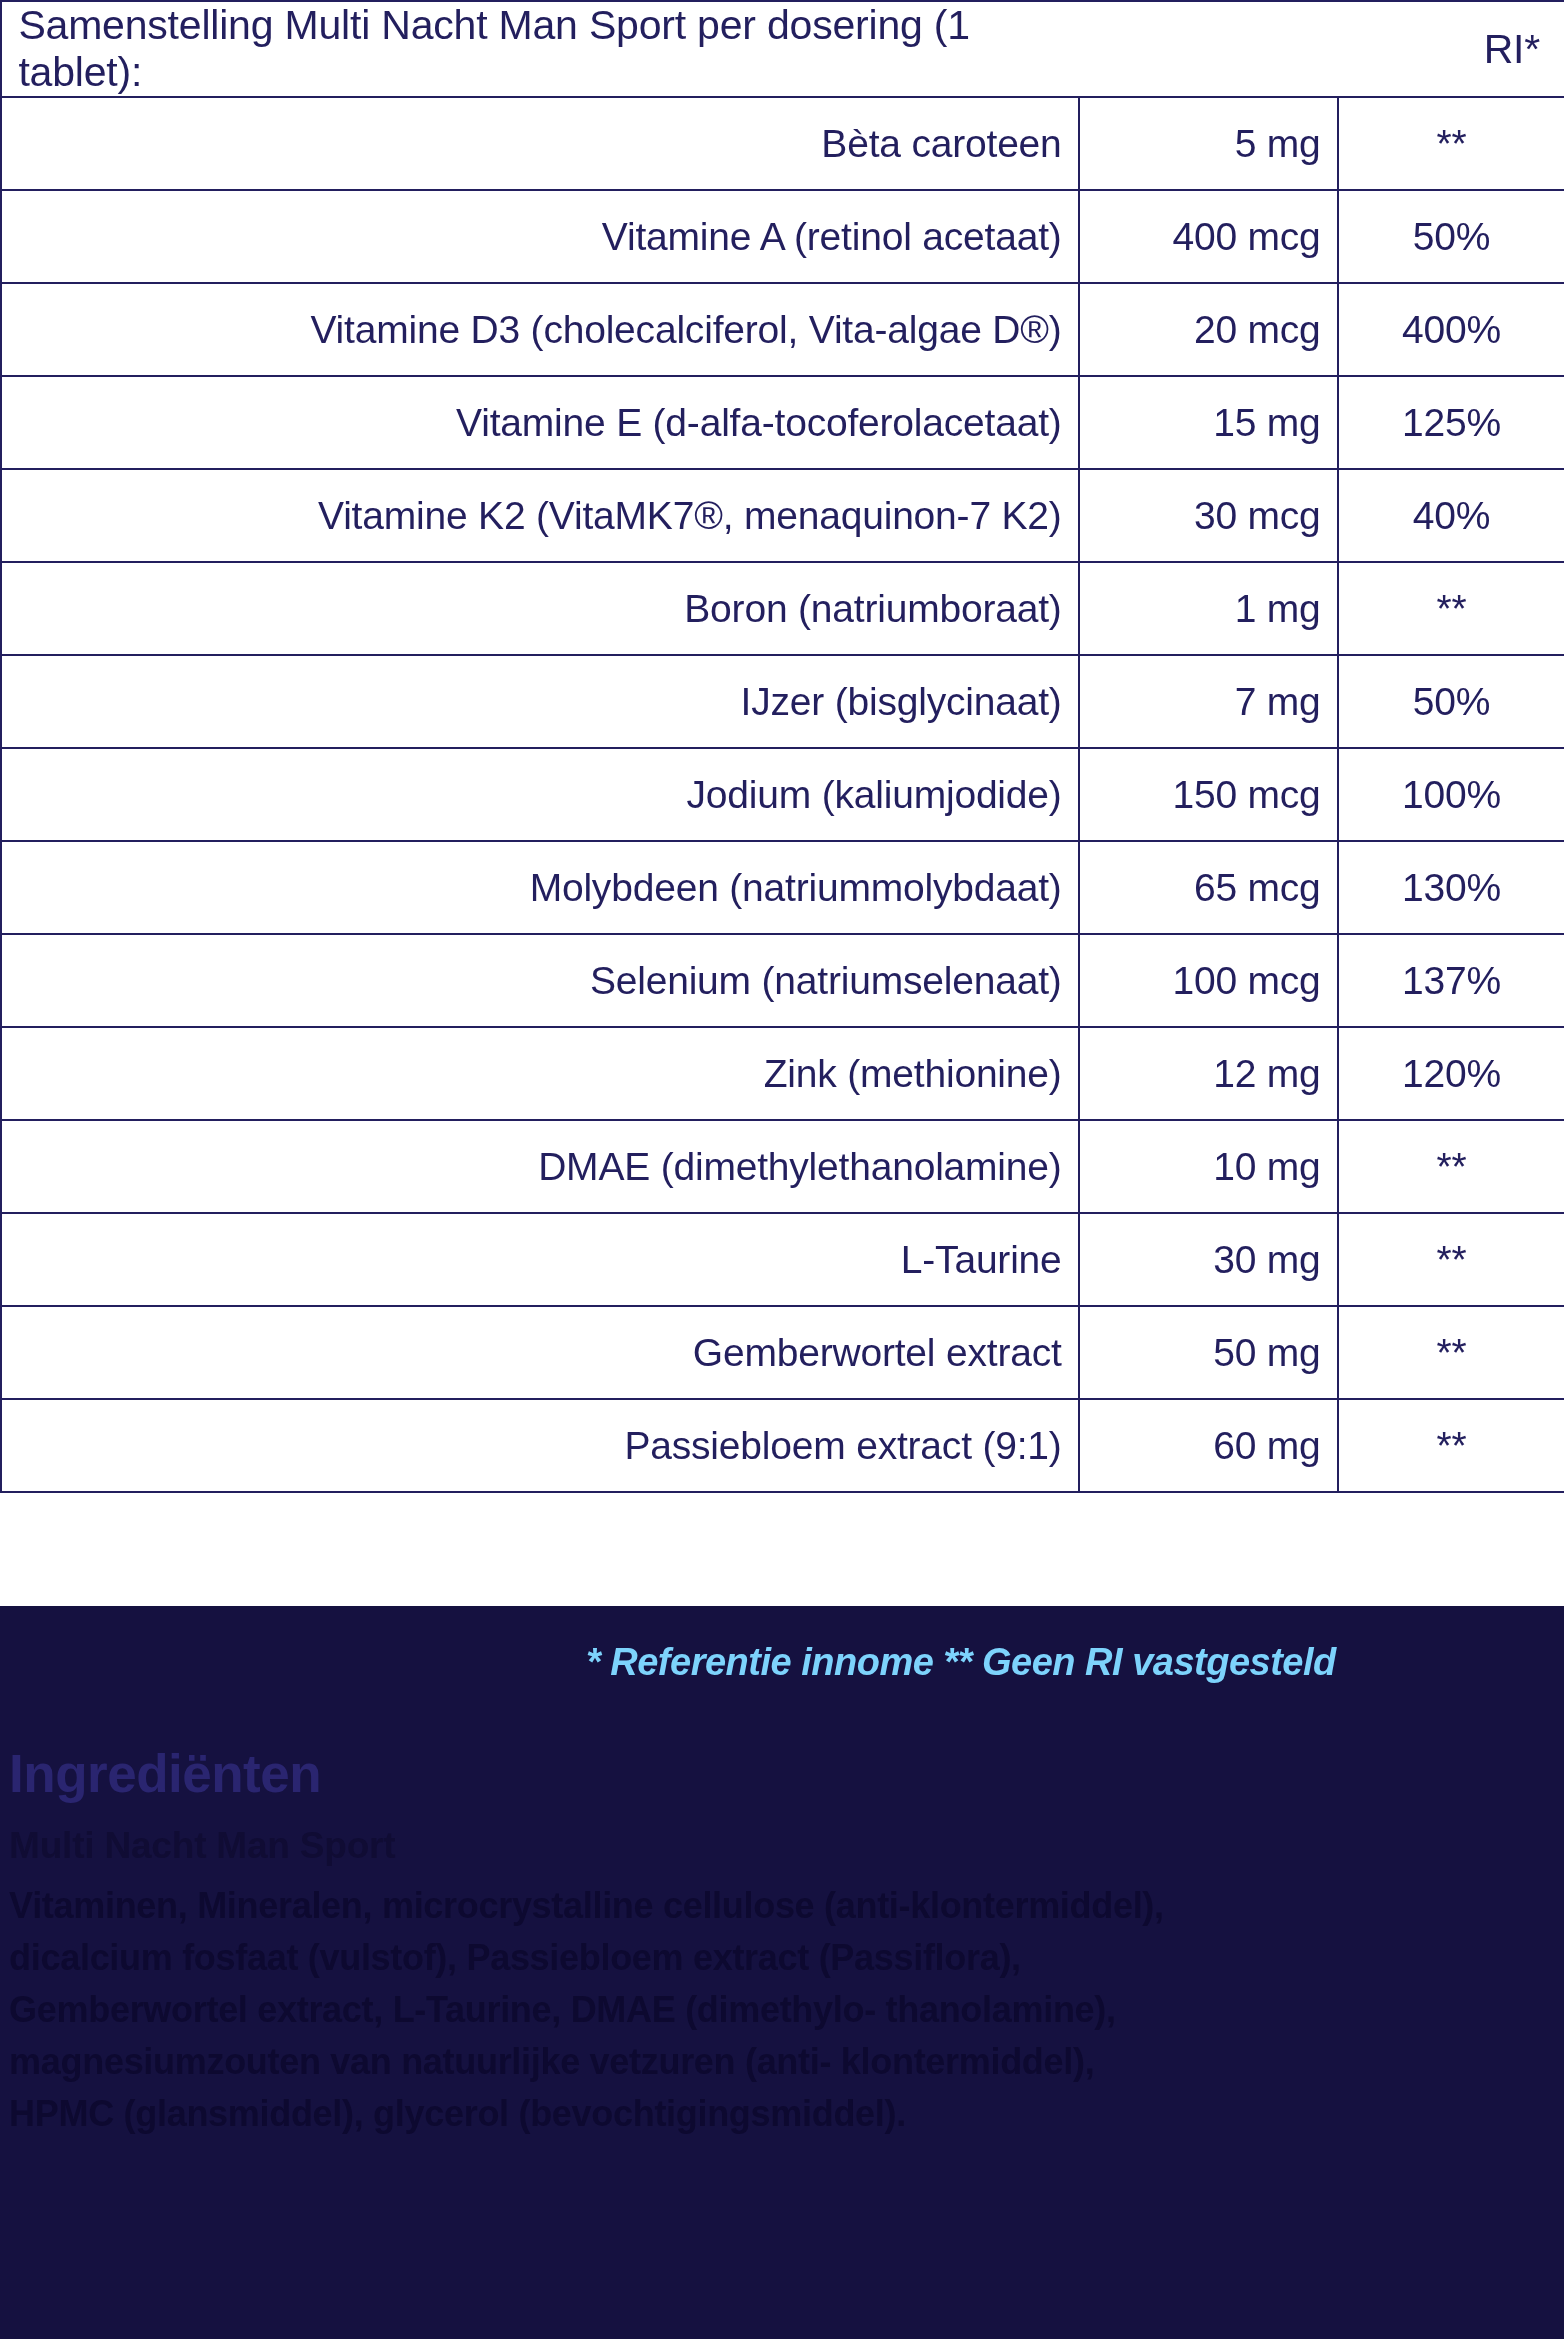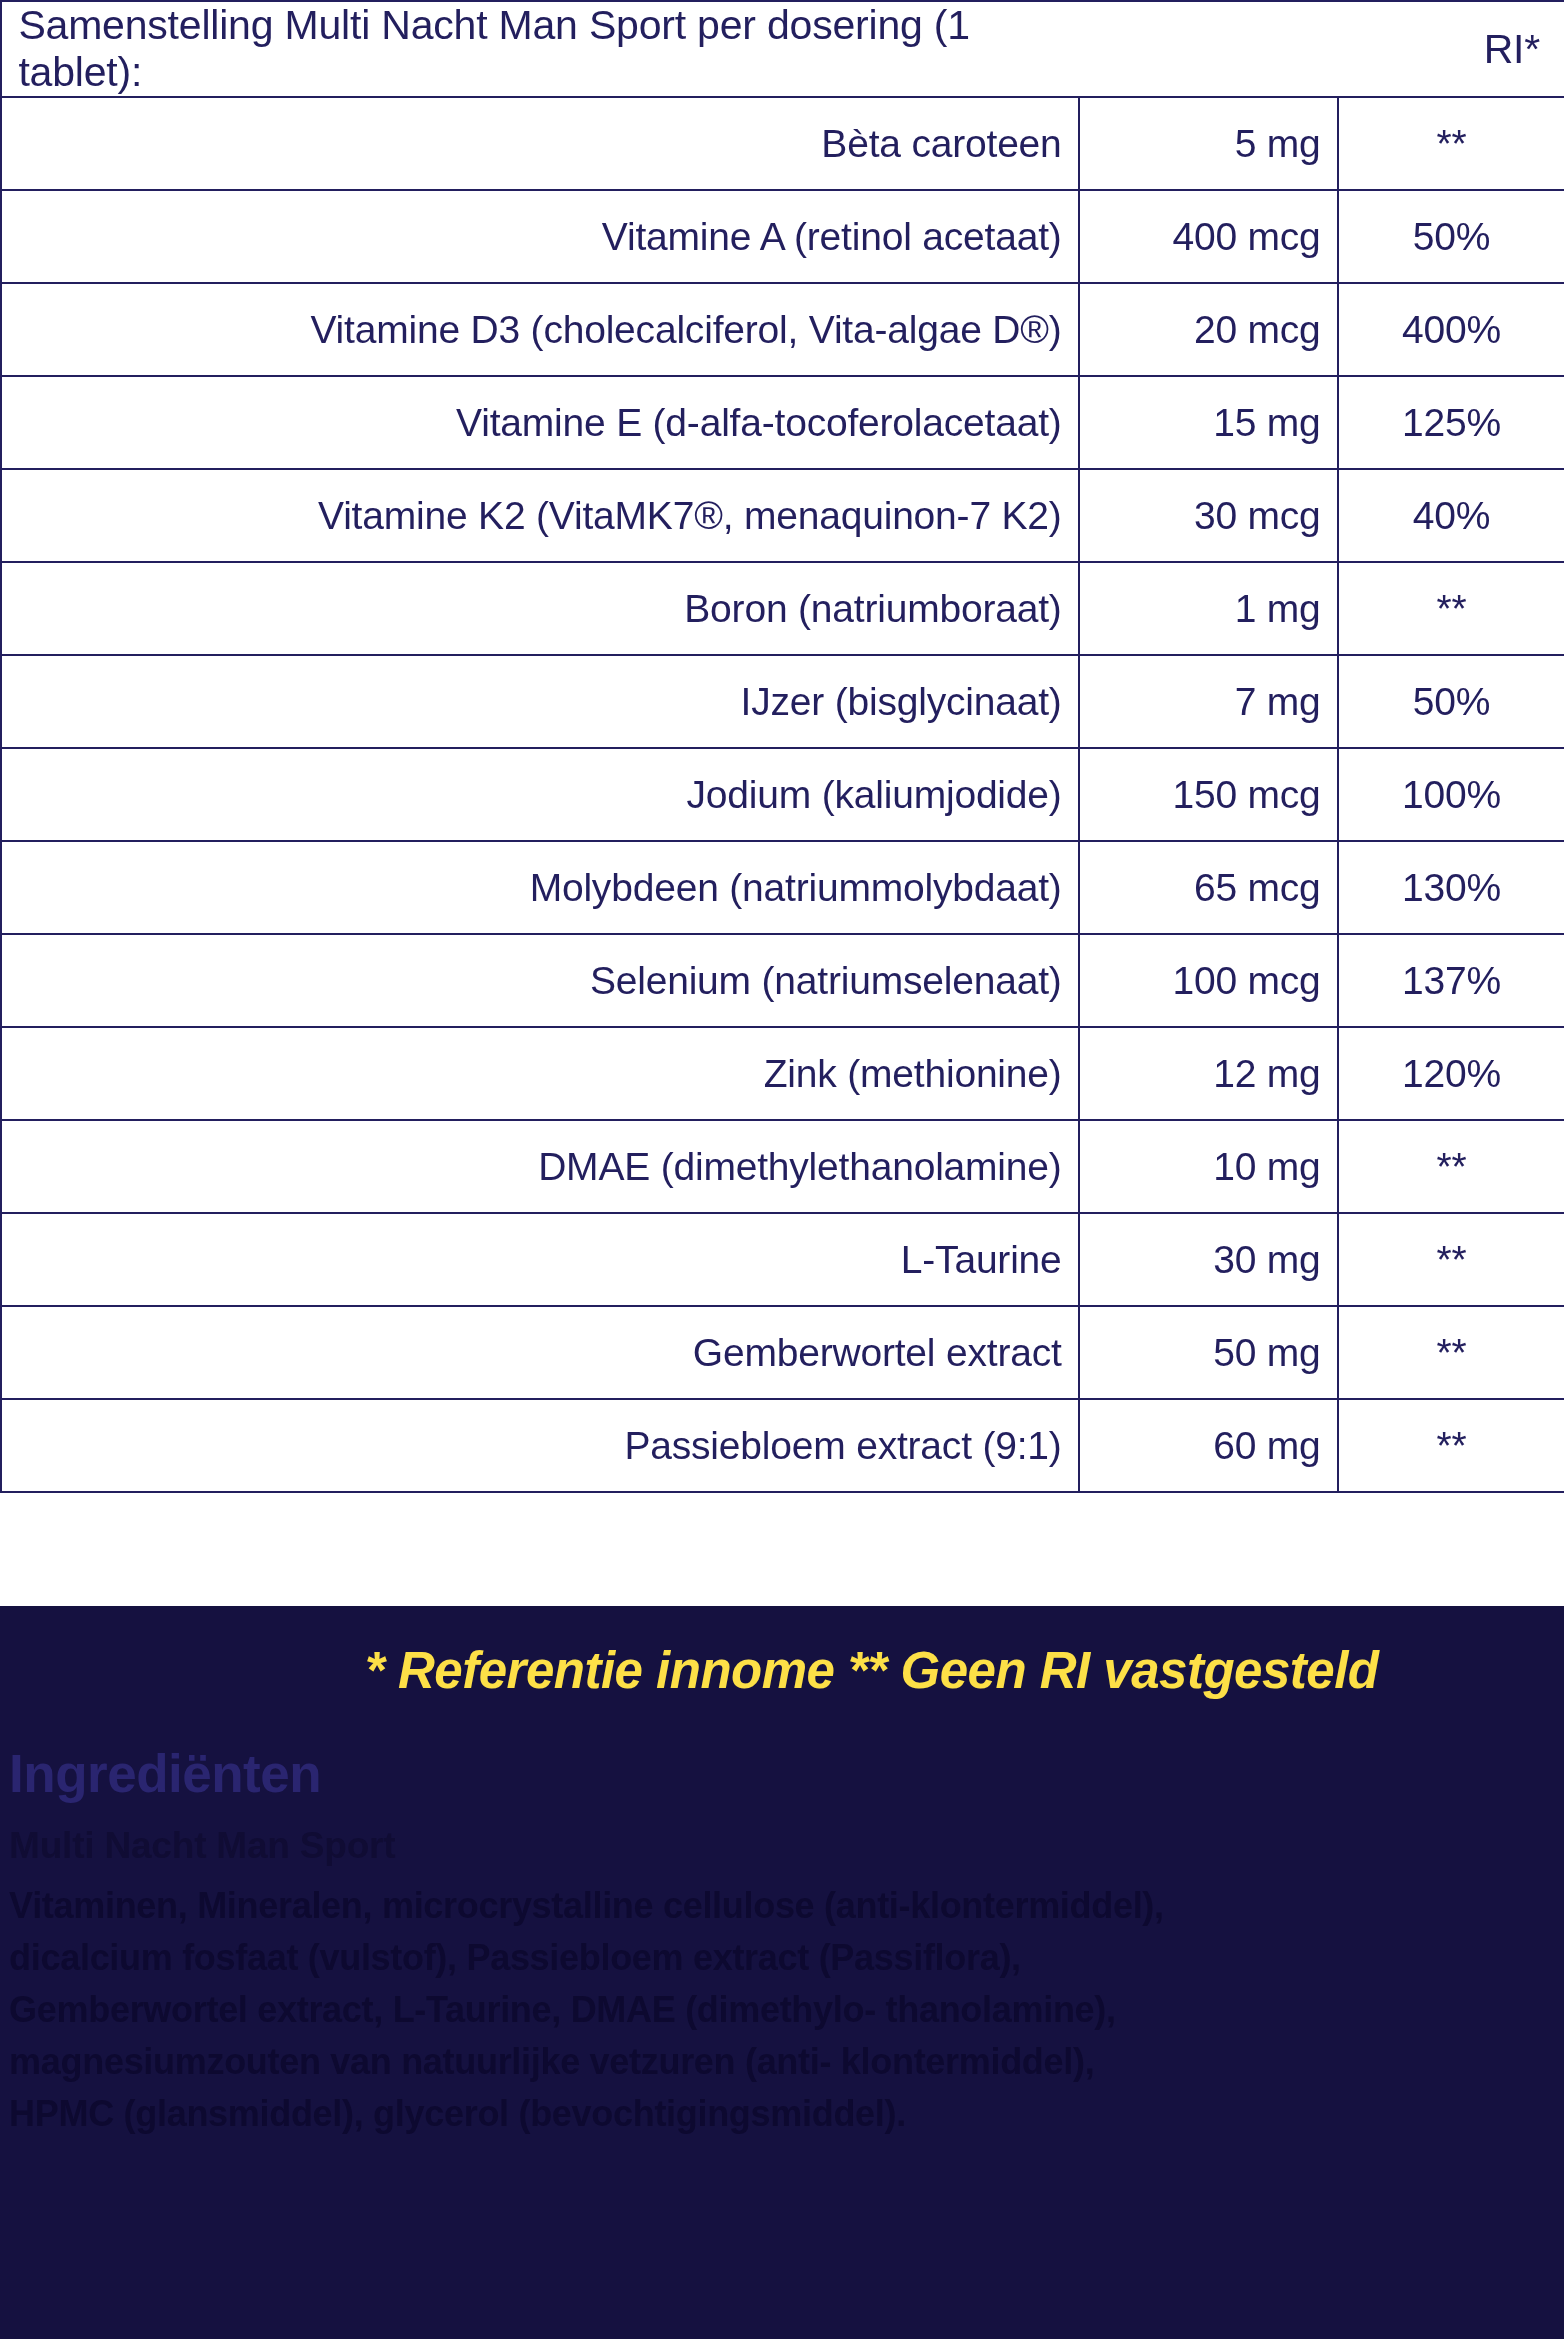--- a/index.html
+++ b/index.html
@@ -97,25 +97,25 @@
     color: #ffffff;
     box-sizing: border-box;
     overflow: hidden;
   }
 
   .footnote {
     position: absolute;
     top: 35px;
     right: 7.3px;
     left: 365px;
-    text-align: left;
-    font-size: 51px;
+    text-align: center;
+    font-size: 38px;
     font-style: italic;
     font-weight: bold;
-    color: #fde047;
+    color: #7dd3fc;
     letter-spacing: -0.5px;
     white-space: nowrap;
   }
 
   .ingredients-title {
     position: absolute;
     left: 9.1px;
     top: 137px;
     font-size: 53px;
     font-weight: bold;

